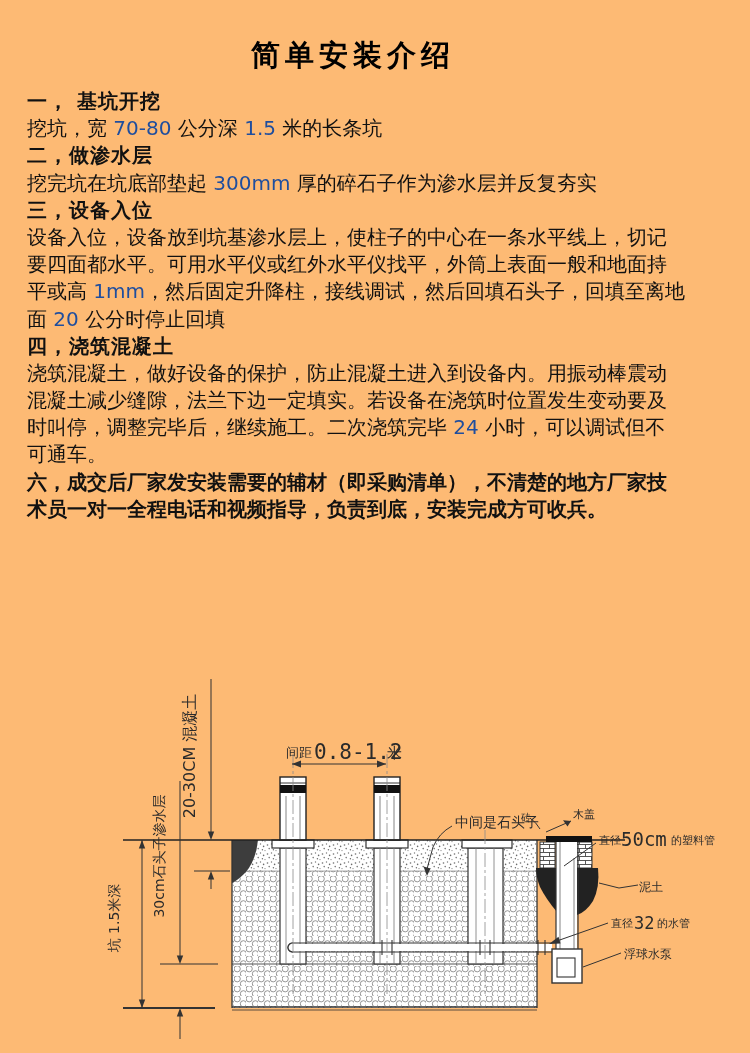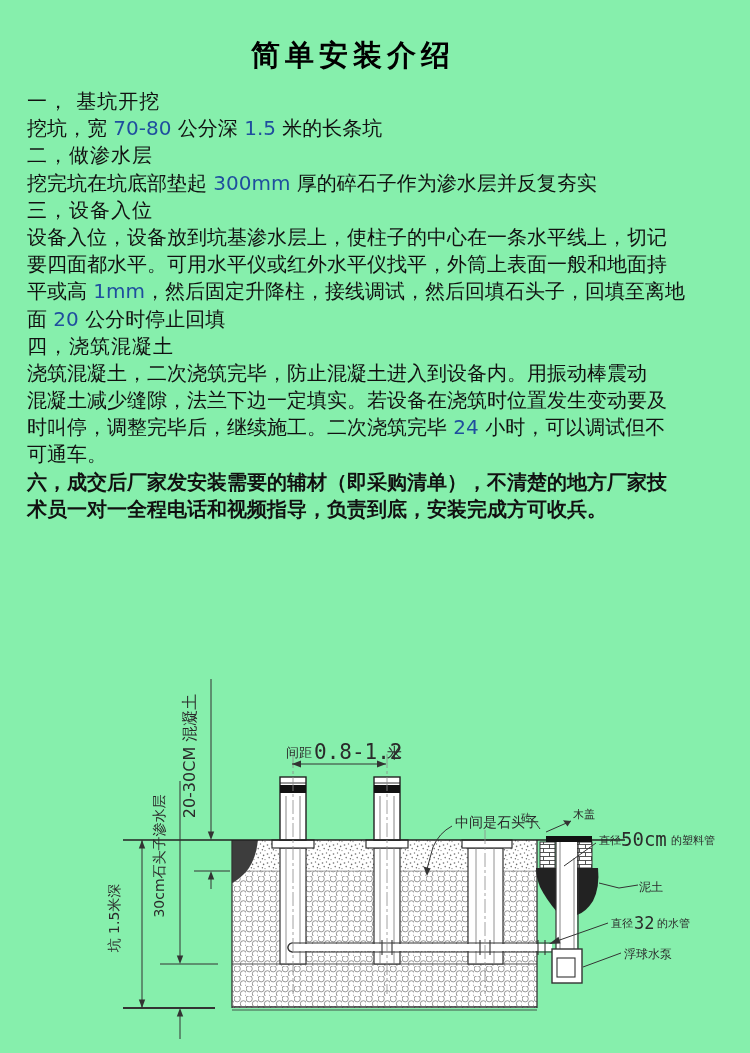--- a/index.html
+++ b/index.html
@@ -1,26 +1,26 @@
 <!DOCTYPE html>
 <html style="--hl: #1f4e9e;"><head>
 <meta charset="utf-8">
 <style>
   html,body { margin:0; padding:0; background:#ffffff; }
   .page {
-    position:relative; width:750px; height:1053px; background:#86efac;
+    position:relative; width:750px; height:1053px; background:#fdba74;
     font-family:"DejaVu Sans", sans-serif; color:#111; overflow:hidden;
   }
   .title {
     position:absolute; top:36px; left:0; width:706px; text-align:center;
     font-size:29px; font-weight:bold; letter-spacing:5px; color:#000;
   }
   .content { position:absolute; left:27px; top:88px; width:700px; }
   .tline { font-size:20px; line-height:27.2px; height:27.2px; white-space:nowrap; }
-  .head  { font-weight:normal; letter-spacing:1px; }
+  .head  { font-weight:bold; letter-spacing:1px; }
   .boldp { font-weight:bold; }
   .num   { color:var(--hl,#1f4e9e); }
   .diagram { position:absolute; left:90px; top:636px; width:660px; height:440px; }
   svg text { font-family:"DejaVu Sans", sans-serif; fill:#2b2b2b; }
   .cadnum { font-family:"DejaVu Sans Mono", monospace; }
 </style>
 </head>
 <body>
 
 <div class="page">
@@ -31,21 +31,21 @@
       <div class="tline head">一， 基坑开挖</div>
       <div class="tline"><span>挖坑，宽 </span><span class="num">70-80</span><span> 公分深 </span><span class="num">1.5</span><span> 米的长条坑</span></div>
       <div class="tline head">二，做渗水层</div>
       <div class="tline"><span>挖完坑在坑底部垫起 </span><span class="num">300mm</span><span> 厚的碎石子作为渗水层并反复夯实</span></div>
       <div class="tline head">三，设备入位</div>
       <div class="tline"><span>设备入位，设备放到坑基渗水层上，使柱子的中心在一条水平线上，切记</span></div>
       <div class="tline"><span>要四面都水平。可用水平仪或红外水平仪找平，外筒上表面一般和地面持</span></div>
       <div class="tline"><span>平或高 </span><span class="num">1mm</span><span>，然后固定升降柱，接线调试，然后回填石头子，回填至离地</span></div>
       <div class="tline"><span>面 </span><span class="num">20</span><span> 公分时停止回填</span></div>
       <div class="tline head">四，浇筑混凝土</div>
-      <div class="tline"><span>浇筑混凝土，二次浇筑完毕，防止混凝土进入到设备内。用振动棒震动</span></div>
+      <div class="tline"><span>浇筑混凝土，做好设备的保护，防止混凝土进入到设备内。用振动棒震动</span></div>
       <div class="tline"><span>混凝土减少缝隙，法兰下边一定填实。若设备在浇筑时位置发生变动要及</span></div>
       <div class="tline"><span>时叫停，调整完毕后，继续施工。二次浇筑完毕 </span><span class="num">24</span><span> 小时，可以调试但不</span></div>
       <div class="tline"><span>可通车。</span></div>
       <div class="tline boldp"><span>六，成交后厂家发安装需要的辅材（即采购清单），不清楚的地方厂家技</span></div>
       <div class="tline boldp"><span>术员一对一全程电话和视频指导，负责到底，安装完成方可收兵。</span></div>
     </div>
 
   <div class="diagram">
     <svg width="660" height="440" viewBox="0 0 660 440">
       <defs>

